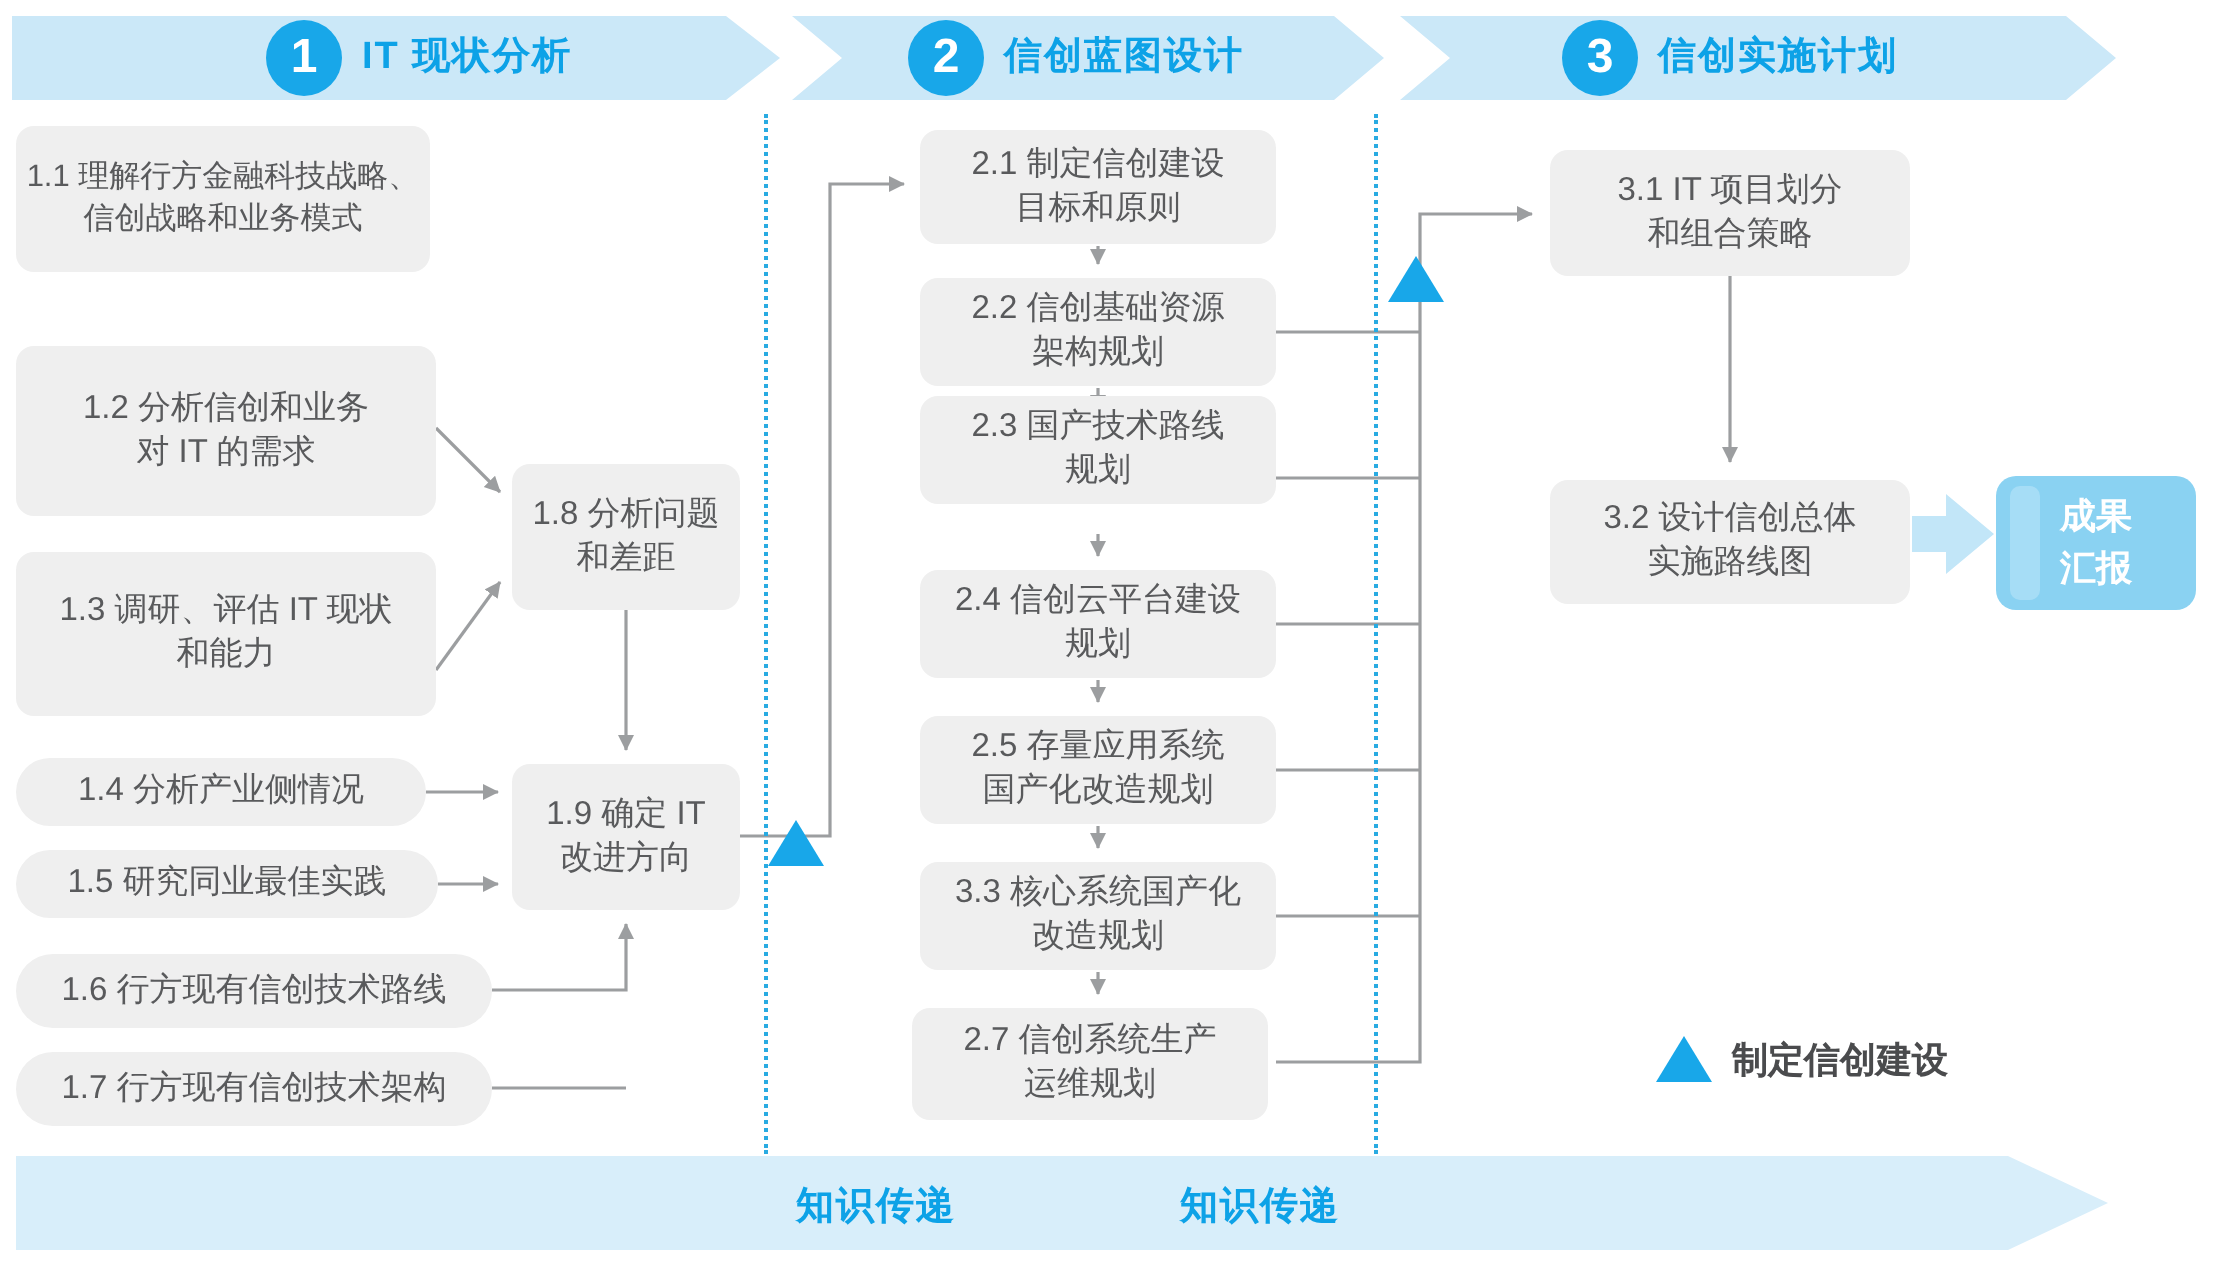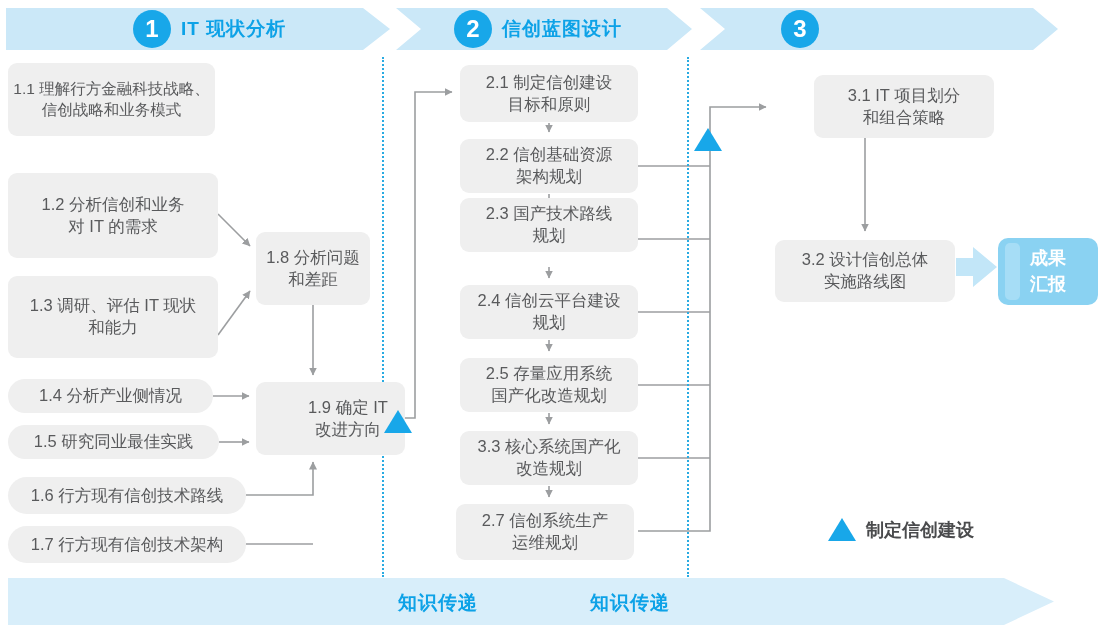--- a/index.html
+++ b/index.html
@@ -90,20 +90,21 @@
   <div class="ribbon ribbon1"></div>
   <div class="ribbon ribbon2"></div>
   <div class="ribbon ribbon3"></div>
 
   <div class="num-circle" style="left:133px;">1</div>
   <div class="num-circle" style="left:454px;">2</div>
   <div class="num-circle" style="left:781px;">3</div>
 
   <div class="phase-title" style="left:181px;">IT 现状分析</div>
   <div class="phase-title" style="left:502px;">信创蓝图设计</div>
+  <div class="phase-title" style="left:829px;">信创实施计划</div>
 
   <div class="box" style="left:8px;top:63px;width:207px;height:73px;font-size:15.5px;">
     <span>1.1 理解行方金融科技战略、</span>
     <span>信创战略和业务模式</span>
   </div>
   <div class="box" style="left:8px;top:173px;width:210px;height:85px;">
     <span>1.2 分析信创和业务</span>
     <span>对 IT 的需求</span>
   </div>
   <div class="box" style="left:8px;top:276px;width:210px;height:82px;">
@@ -119,21 +120,21 @@
   <div class="box pill" style="left:8px;top:477px;width:238px;height:37px;">
     <span>1.6 行方现有信创技术路线</span>
   </div>
   <div class="box pill" style="left:8px;top:526px;width:238px;height:37px;">
     <span>1.7 行方现有信创技术架构</span>
   </div>
   <div class="box" style="left:256px;top:232px;width:114px;height:73px;">
     <span>1.8 分析问题</span>
     <span>和差距</span>
   </div>
-  <div class="box" style="left:256px;top:382px;width:114px;height:73px;padding-left:35px;">
+  <div class="box" style="left:256px;top:382px;width:114px;height:73px;">
     <span>1.9 确定 IT</span>
     <span>改进方向</span>
   </div>
 
   <div class="box" style="left:460px;top:65px;width:178px;height:57px;">
     <span>2.1 制定信创建设</span>
     <span>目标和原则</span>
   </div>
   <div class="box" style="left:460px;top:139px;width:178px;height:54px;">
     <span>2.2 信创基础资源</span>
@@ -153,21 +154,21 @@
   </div>
   <div class="box" style="left:460px;top:431px;width:178px;height:54px;">
     <span>3.3 核心系统国产化</span>
     <span>改造规划</span>
   </div>
   <div class="box" style="left:456px;top:504px;width:178px;height:56px;">
     <span>2.7 信创系统生产</span>
     <span>运维规划</span>
   </div>
 
-  <div class="box" style="left:814px;top:75px;width:180px;height:63px;">
+  <div class="box" style="left:775px;top:75px;width:180px;height:63px;">
     <span>3.1 IT 项目划分</span>
     <span>和组合策略</span>
   </div>
   <div class="box" style="left:775px;top:240px;width:180px;height:62px;">
     <span>3.2 设计信创总体</span>
     <span>实施路线图</span>
   </div>
 
   <div class="big-arrow"></div>
   <div class="report-box">

